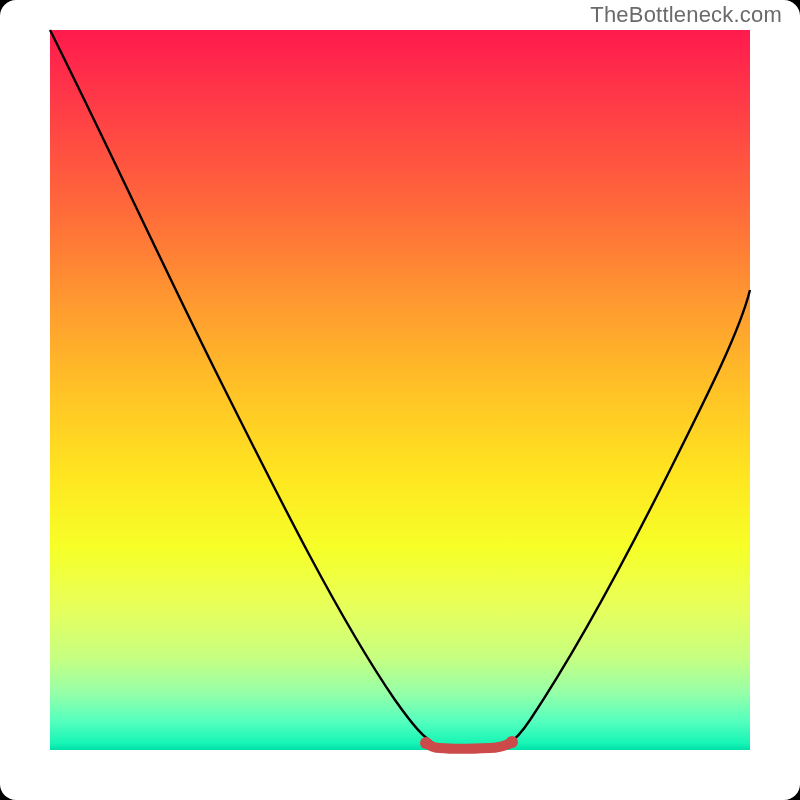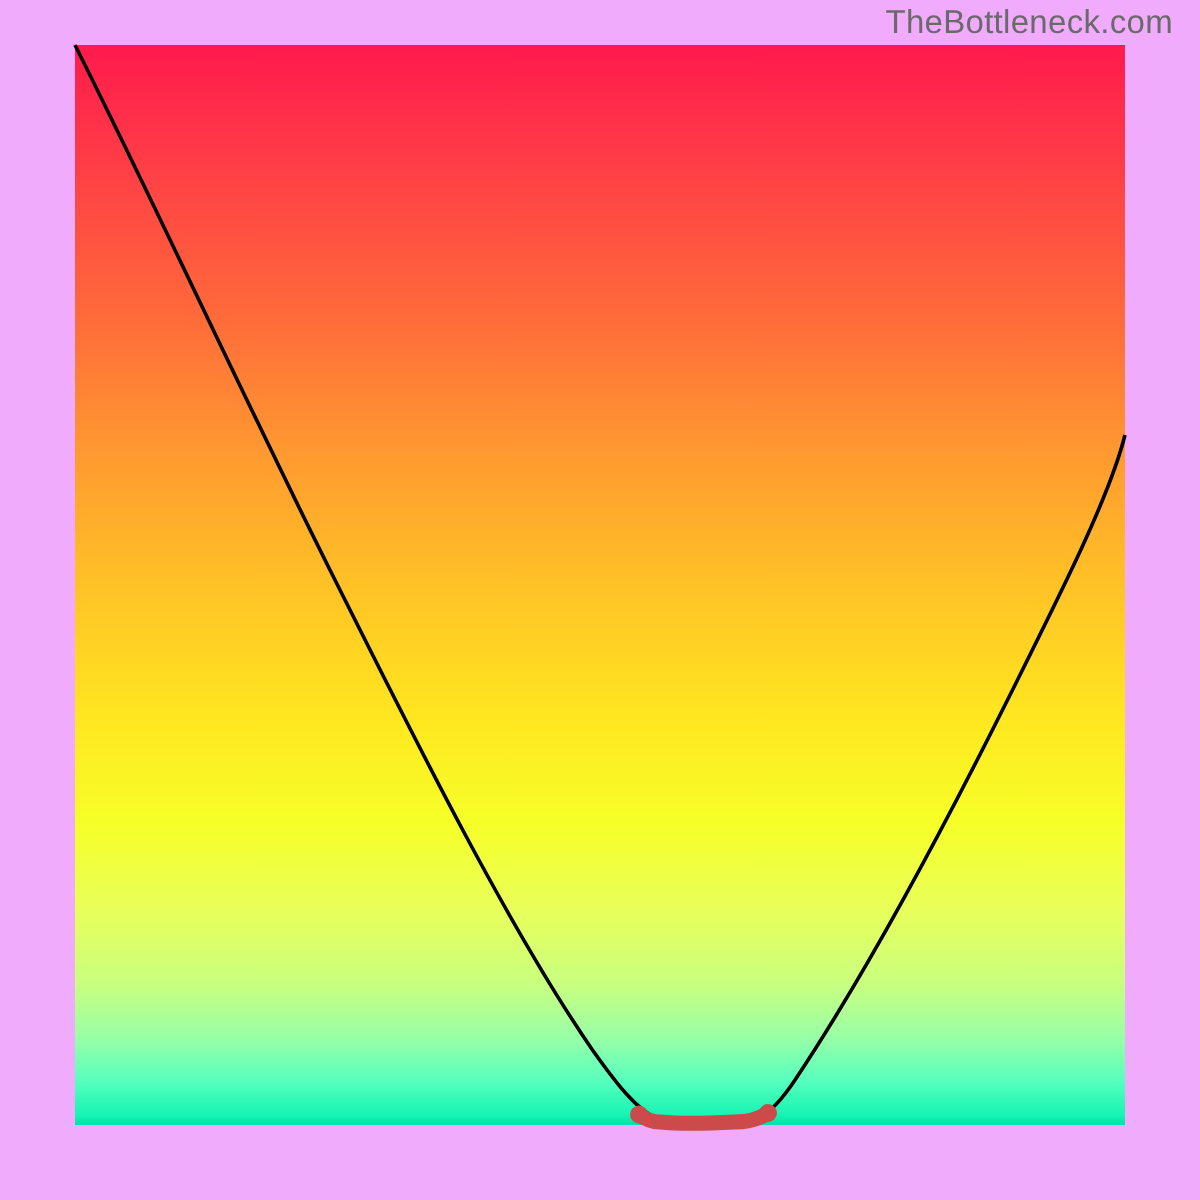--- a/index.html
+++ b/index.html
@@ -8,21 +8,22 @@
     width: 800px;
     height: 800px;
     background: #000;
     font-family: Arial, Helvetica, sans-serif;
     overflow: hidden;
   }
   .frame {
     position: relative;
     width: 800px;
     height: 800px;
-    background: #f0abfc;
+    background: #ffffff;
+    border-radius: 16px;
   }
   .watermark {
     position: absolute;
     top: 2px;
     right: 18px;
     color: #6a6a6a;
     font-size: 22px;
     font-weight: 500;
     letter-spacing: 0.2px;
     user-select: none;

